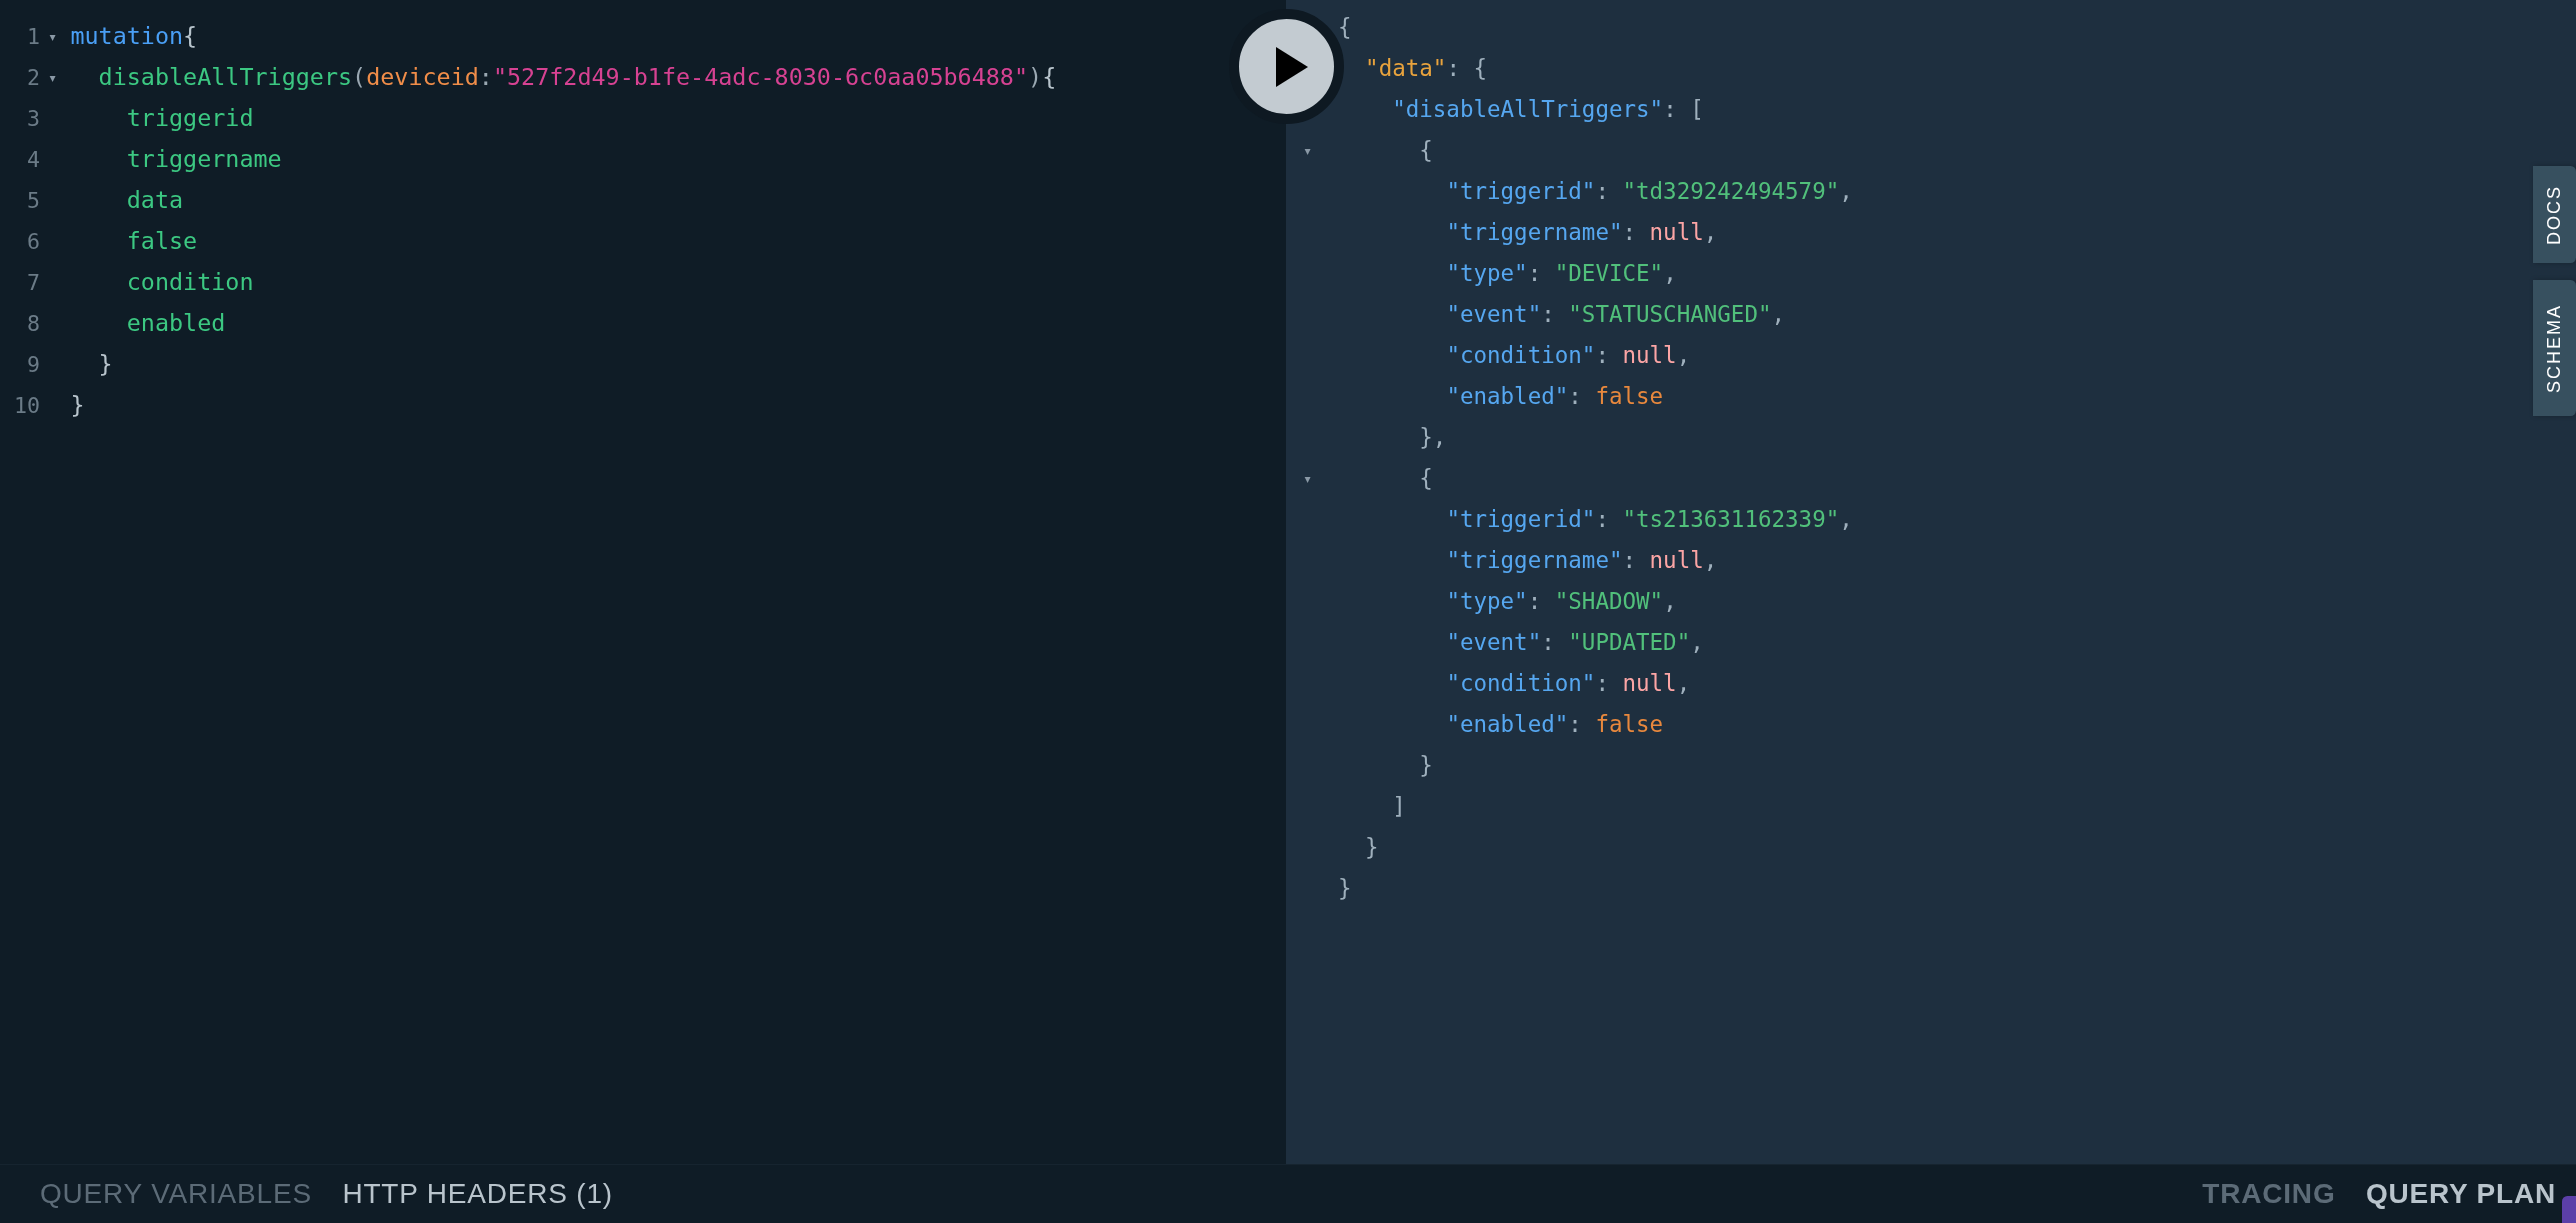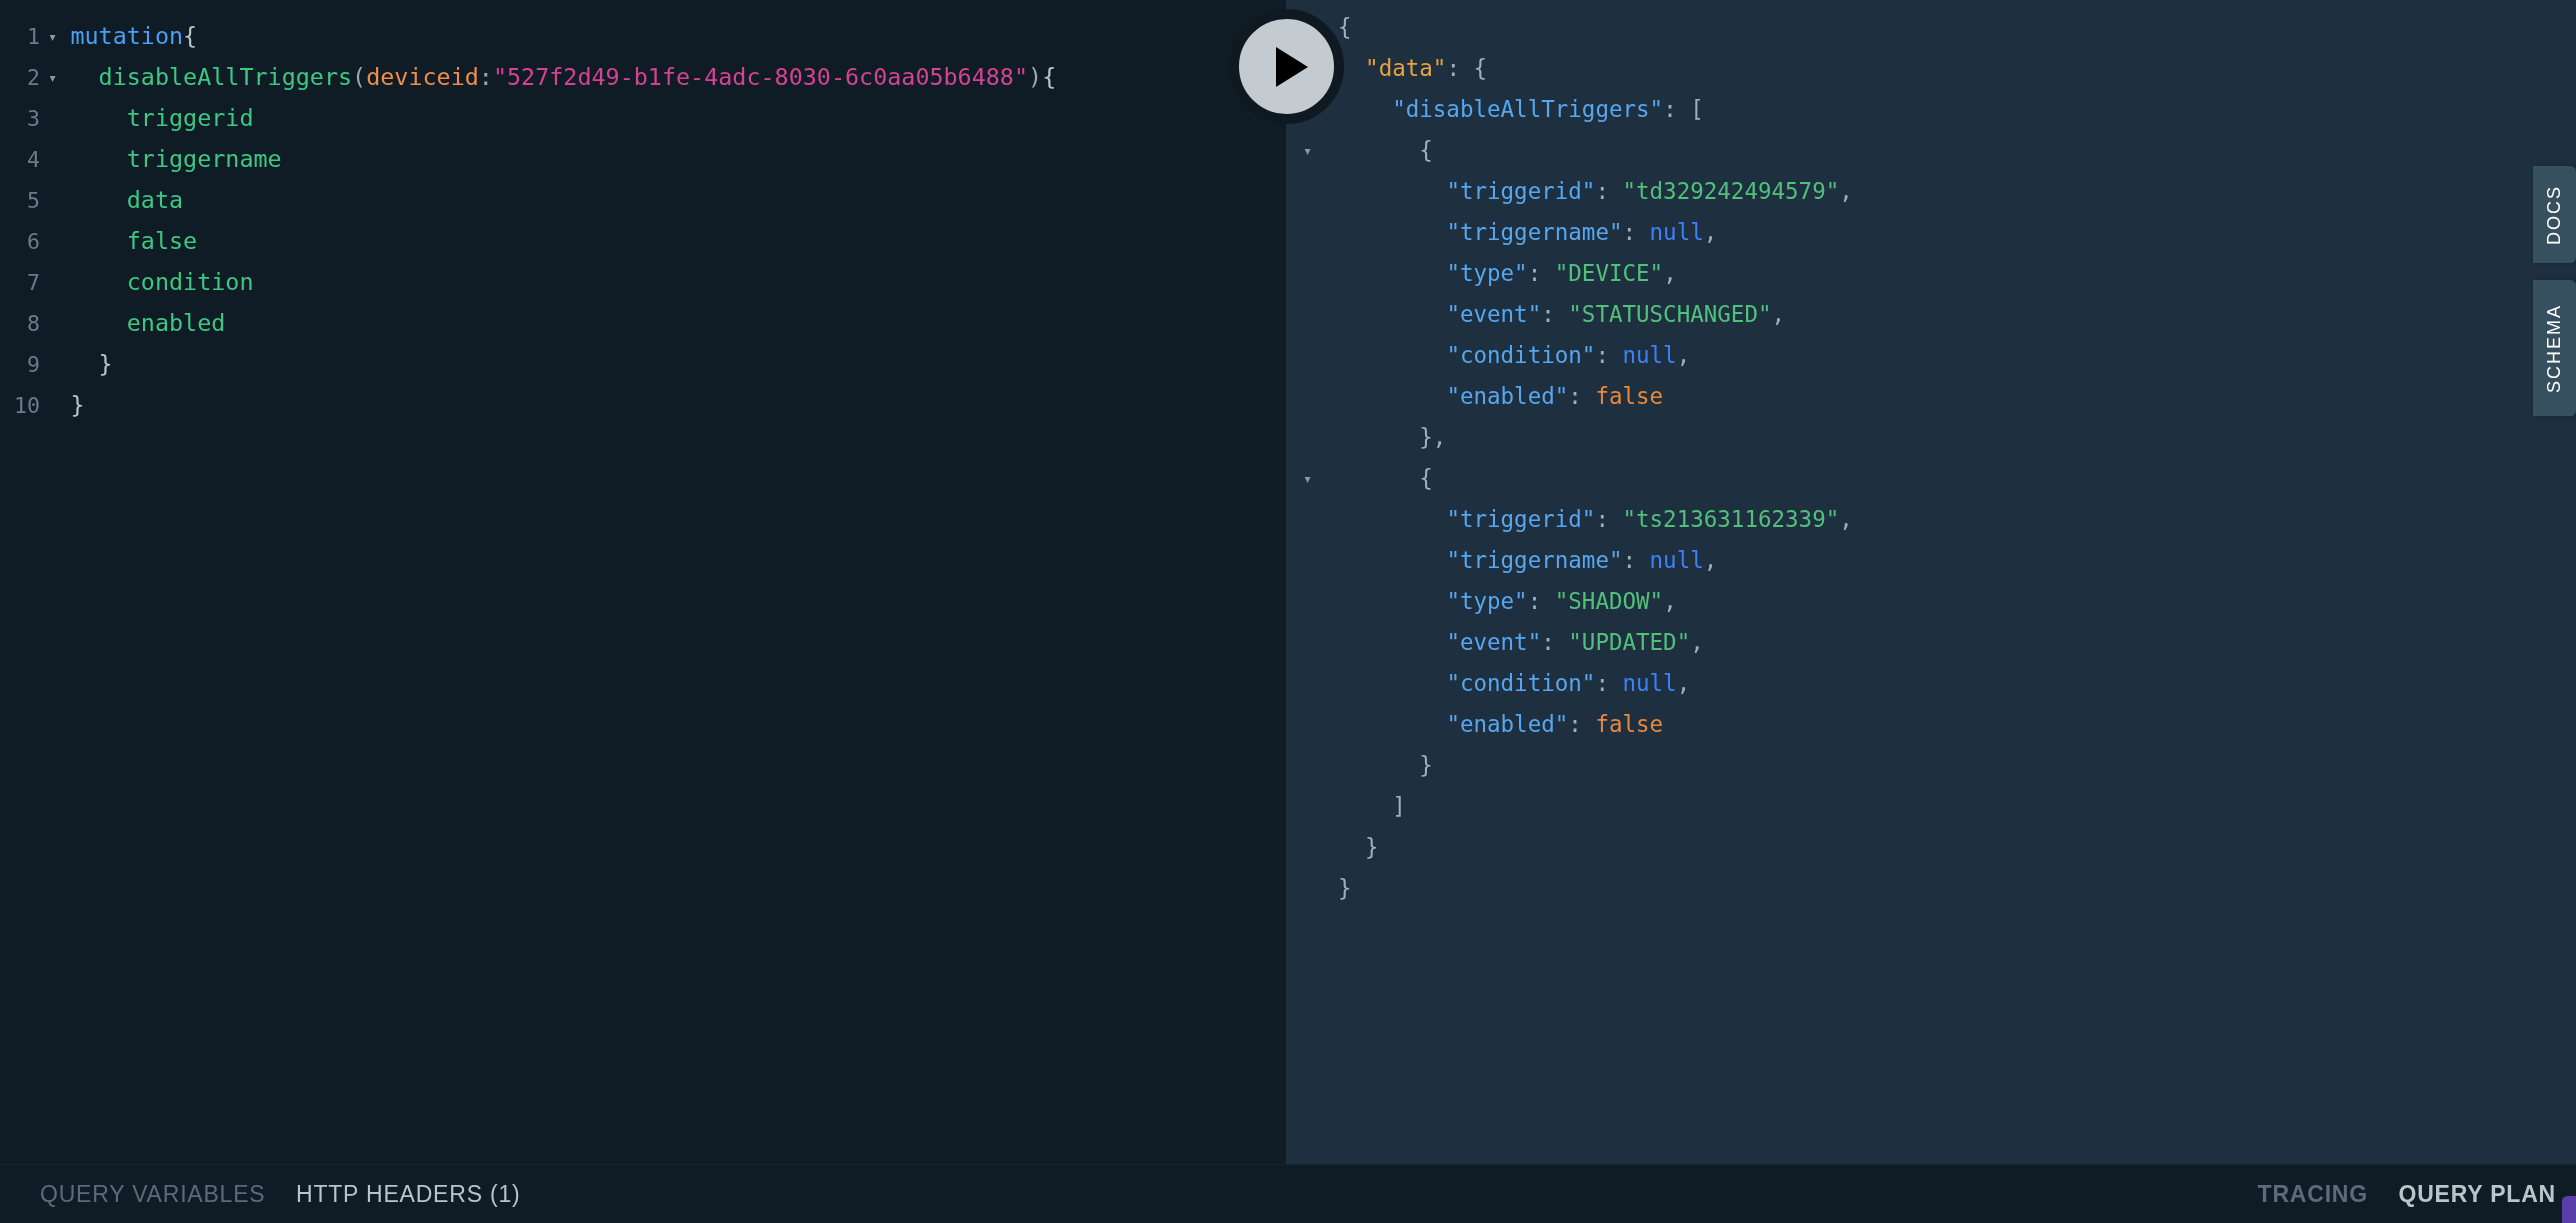--- a/index.html
+++ b/index.html
@@ -103,21 +103,21 @@
     font-size: 15.3px;
     line-height: 42px;
     user-select: none;
   }
   .res-text { padding-left: 9px; }
 
   
   .r-key    { color: #56a7f0; }
   .r-data   { color: #e8a33d; }
   .r-str    { color: #51c07b; }
-  .r-null   { color: #3b82f6; }
+  .r-null   { color: #fca5a5; }
   .r-bool   { color: #e8883d; }
   .r-punc   { color: #9fb0bd; }
   .r-brace  { color: #9fb0bd; }
 
   
   .execute-button {
     position: absolute;
     left: 1229px;
     top: 9px;
     width: 115px;
@@ -178,21 +178,21 @@
     background: #0f1c26;
     display: flex;
     align-items: center;
     justify-content: space-between;
     padding: 0 0 0 40px;
     position: relative;
     border-top: 0.9px solid #16242f;
   }
   .footer-group { display: flex; align-items: baseline; }
   .footer-tab {
-    font-size: 23px;
+    font-size: 28px;
     letter-spacing: 0.8px;
     color: #5c6b77;
     cursor: pointer;
     margin-right: 30.5px;
   }
   .footer-tab.active { color: #b9c4cc; }
   .footer-right { padding-right: 20px; font-weight: bold; }
   .footer-right .footer-tab { margin-right: 0; margin-left: 30.5px; }
   .corner-accent {
     position: absolute;

